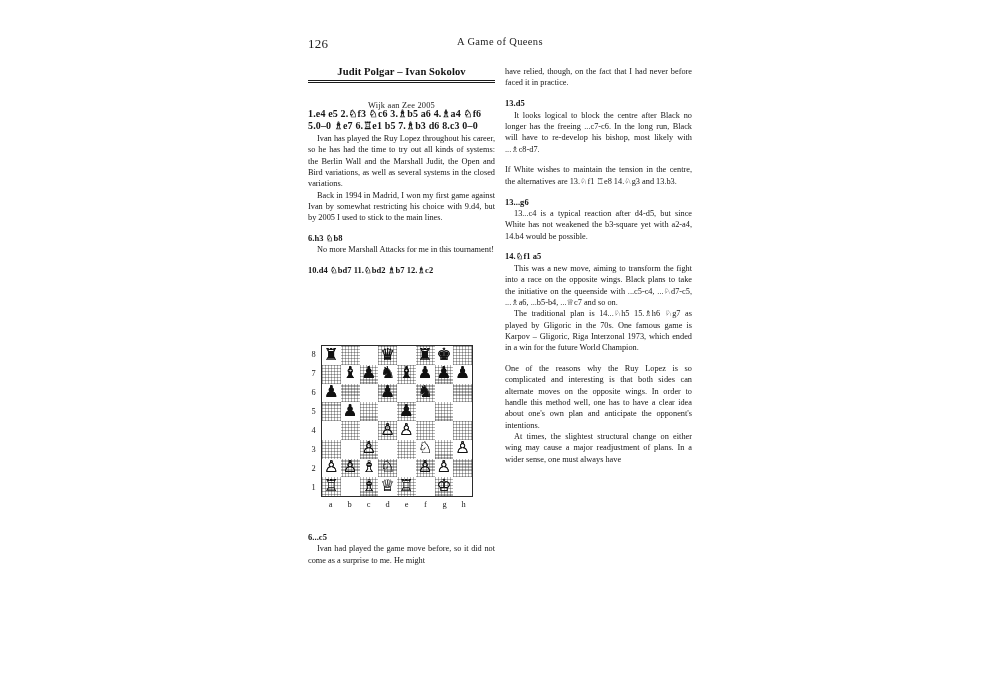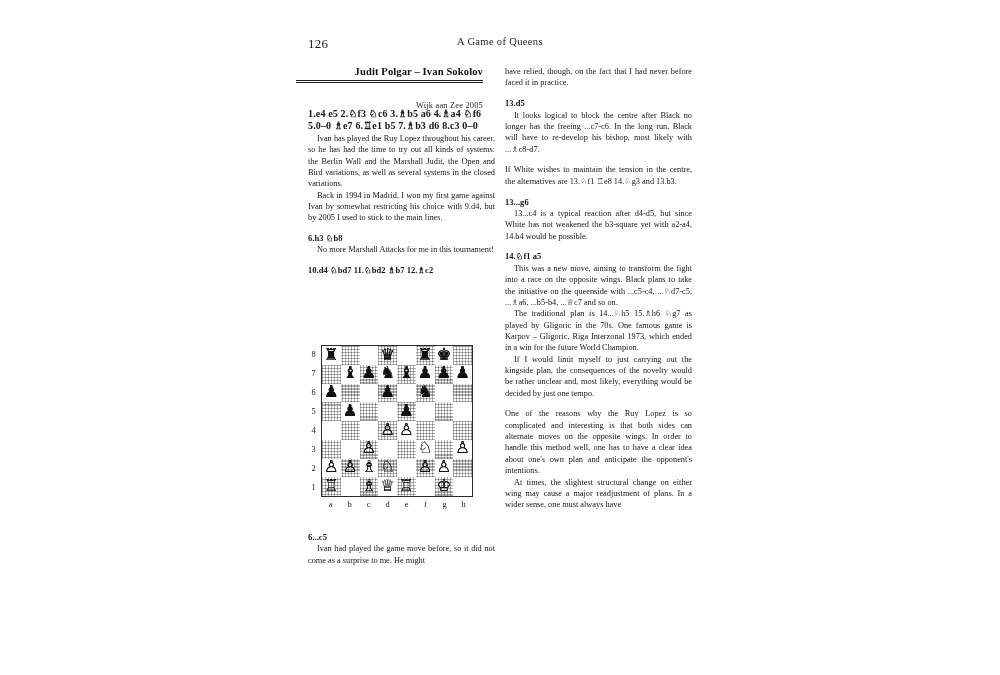--- a/index.html
+++ b/index.html
@@ -72,24 +72,24 @@
   .moveline {
     font-weight: bold;
     font-size: 10px;
     line-height: 12.4px;
     letter-spacing: 0.15px;
   }
 
   
   .game-header {
     position: absolute;
-    left: 296px;
+    left: 308px;
     top: 66px;
     width: 187px;
-    text-align: right;
+    text-align: center;
   }
   .players {
     font-weight: bold;
     font-size: 10.6px;
     letter-spacing: 0.1px;
     color: #111;
     padding-bottom: 2px;
   }
   .rule-thick {
     height: 1.7px;
@@ -372,18 +372,17 @@
   <div class="col col-right" style="top:66px;">
     <p class="noindent">have relied, though, on the fact that I had never before faced it in practice.</p>
     <p class="movehead noindent gap">13.d5</p>
     <p class="indent">It looks logical to block the centre after Black no longer has the freeing ...c7-c6. In the long run, Black will have to re-develop his bishop, most likely with ...♗c8-d7.</p>
     <p class="noindent gap">If White wishes to maintain the tension in the centre, the alternatives are 13.♘f1 ♖e8 14.♘g3 and 13.b3.</p>
     <p class="movehead noindent gap">13...g6</p>
     <p class="indent">13...c4 is a typical reaction after d4-d5, but since White has not weakened the b3-square yet with a2-a4, 14.b4 would be possible.</p>
     <p class="movehead noindent gap">14.♘f1 a5</p>
     <p class="indent">This was a new move, aiming to transform the fight into a race on the opposite wings. Black plans to take the initiative on the queenside with ...c5-c4, ...♘d7-c5, ...♗a6, ...b5-b4, ...♕c7 and so on.</p>
     <p class="indent">The traditional plan is 14...♘h5 15.♗h6 ♘g7 as played by Gligoric in the 70s. One famous game is Karpov – Gligoric, Riga Interzonal 1973, which ended in a win for the future World Champion.</p>
-    <p class="indent">If I would limit myself to just carrying out the kingside plan, the consequences of the novelty would be rather unclear and, most likely, everything would be decided by just one tempo.</p>
     <p class="noindent gap">One of the reasons why the Ruy Lopez is so complicated and interesting is that both sides can alternate moves on the opposite wings. In order to handle this method well, one has to have a clear idea about one's own plan and anticipate the opponent's intentions.</p>
     <p class="indent">At times, the slightest structural change on either wing may cause a major readjustment of plans. In a wider sense, one must always have</p>
   </div>
 
 </div>
 
 </body></html>

